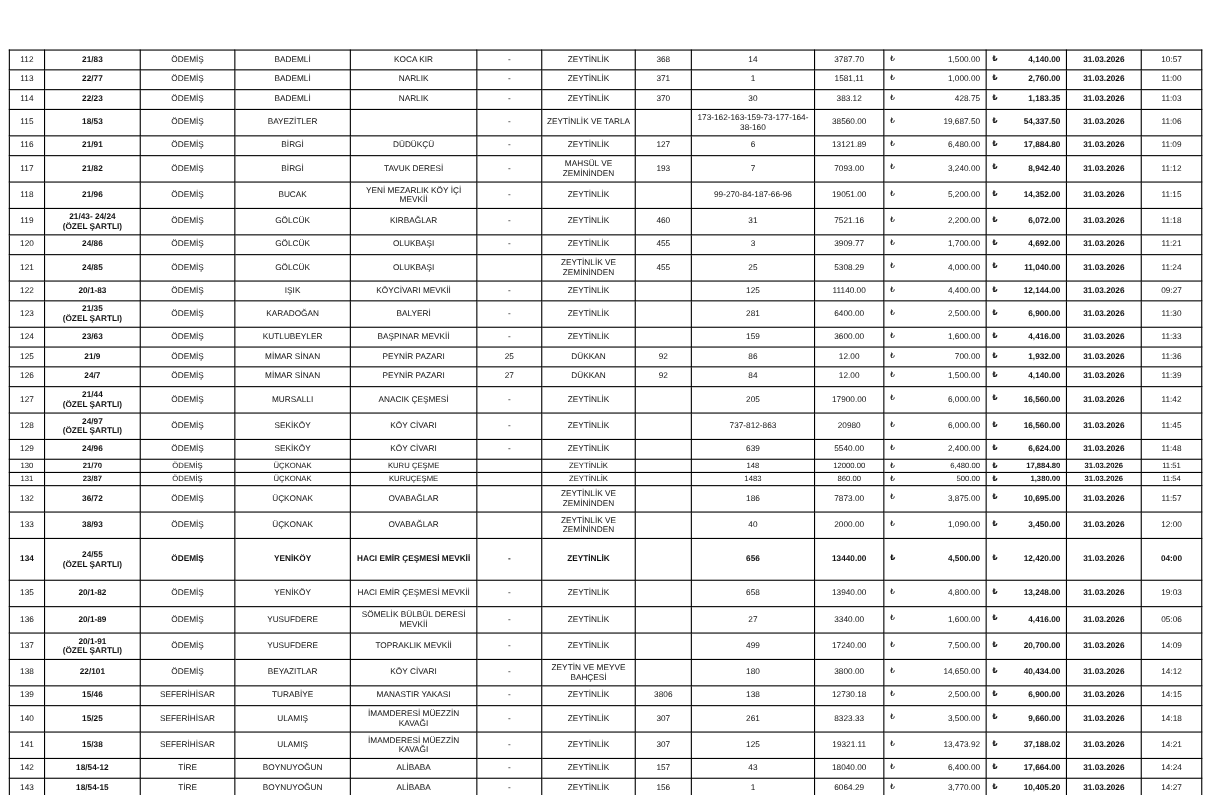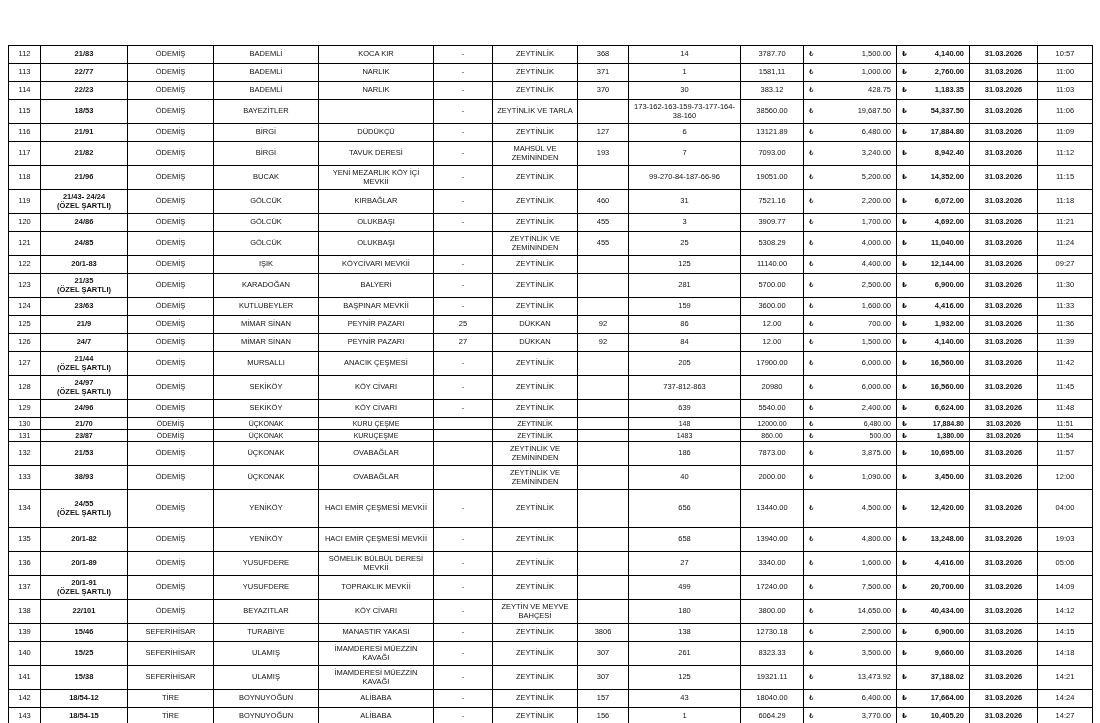--- a/index.html
+++ b/index.html
@@ -15,21 +15,21 @@
   }
   table.grid td{
     border:1px solid #000;
     font-size:7.5px;line-height:1.15;color:#111;
     text-align:center;vertical-align:middle;
     padding:0 2px;overflow:hidden;white-space:pre-line;
   }
   tr.s td{height:17px;}
   tr.d td{height:23px;}
   tr.t td{height:11px;font-size:7px;line-height:1;}
-  tr.x td{height:37px;}
+  tr.x td{height:37px;font-weight:bold;}
   td.no{vertical-align:bottom;padding-bottom:1px;}
   td.b, .b{font-weight:bold;}
   td.moneycell{padding:0;}
   .money{display:flex;justify-content:space-between;align-items:center;height:100%;padding:0 3px;box-sizing:border-box;}
   .cur{font-size:7px;}
   .amt{text-align:right;}
 </style>
 </head>
 <body>
 
@@ -233,21 +233,21 @@
           <td class="no">123</td>
           <td class="b">21/35
 (ÖZEL ŞARTLI)</td>
           <td>ÖDEMİŞ</td>
           <td>KARADOĞAN</td>
           <td>BALYERİ</td>
           <td>-</td>
           <td>ZEYTİNLİK</td>
           <td></td>
           <td>281</td>
-          <td>5700.00</td>
+          <td>6400.00</td>
           <td class="moneycell"><div class="money"><span class="cur">₺</span><span class="amt">2,500.00</span></div></td>
           <td class="moneycell b"><div class="money"><span class="cur">₺</span><span class="amt">6,900.00</span></div></td>
           <td class="b">31.03.2026</td>
           <td>11:30</td>
         </tr>
         <tr class="s">
           <td class="no">124</td>
           <td class="b">23/63</td>
           <td>ÖDEMİŞ</td>
           <td>KUTLUBEYLER</td>
@@ -371,21 +371,21 @@
           <td></td>
           <td>1483</td>
           <td>860.00</td>
           <td class="moneycell"><div class="money"><span class="cur">₺</span><span class="amt">500.00</span></div></td>
           <td class="moneycell b"><div class="money"><span class="cur">₺</span><span class="amt">1,380.00</span></div></td>
           <td class="b">31.03.2026</td>
           <td>11:54</td>
         </tr>
         <tr class="d">
           <td class="no">132</td>
-          <td class="b">21/53</td>
+          <td class="b">36/72</td>
           <td>ÖDEMİŞ</td>
           <td>ÜÇKONAK</td>
           <td>OVABAĞLAR</td>
           <td></td>
           <td>ZEYTİNLİK VE ZEMİNİNDEN</td>
           <td></td>
           <td>186</td>
           <td>7873.00</td>
           <td class="moneycell"><div class="money"><span class="cur">₺</span><span class="amt">3,875.00</span></div></td>
           <td class="moneycell b"><div class="money"><span class="cur">₺</span><span class="amt">10,695.00</span></div></td>

